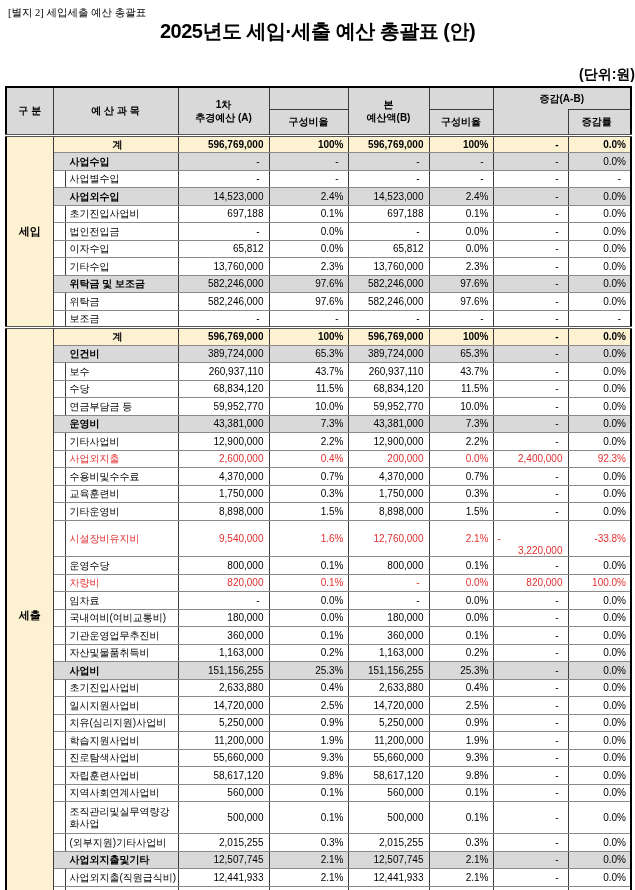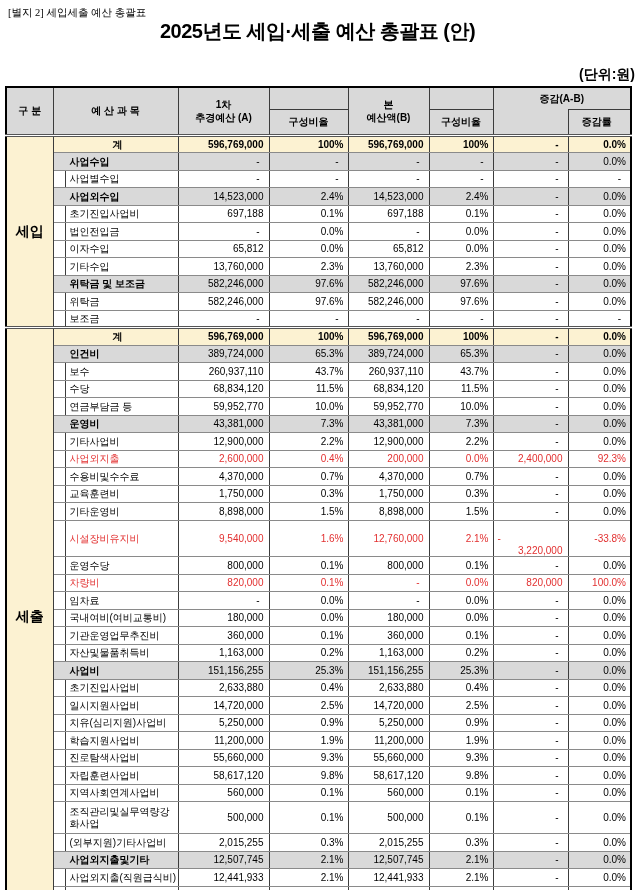--- a/index.html
+++ b/index.html
@@ -21,21 +21,21 @@
            vertical-align:middle;border-color:#3c3c3c;}
   thead tr.h1{height:22px}
   thead tr.h2{height:26px}
   th.two-line div{line-height:1.3}
   th.empty-top{border-bottom:1px solid #3c3c3c;}
   th.diff-span{border-bottom:none;}
   th.empty-diff{border-top:none;}
   th.rate-h{padding-right:5px;}
   tbody tr{height:17.5px;}
   tbody td{vertical-align:middle;background:#fff;}
-  td.cat{text-align:center;vertical-align:middle;background:#fff;font-size:14px;}
+  td.cat{text-align:center;vertical-align:middle;background:#fff;font-size:11px;}
   td.label{text-align:left;padding-left:4px;word-break:break-all;}
   td.label-total{text-align:center;font-weight:700;}
   td.label-group{font-weight:700;padding-left:16px;}
   td.tall{height:31px;}
   td.num,td.pct{text-align:right;padding-right:5px;font-variant-numeric:tabular-nums;}
   td.pct{padding-right:4px;}
   td.dash{padding-right:9px;}
   tr.total td{background:var(--tot,#fcf2d2);font-weight:700;}
   tr.group td{background:var(--hdr,#d9d9d9);}
   tr.red td{color:var(--red,#e23030);}

